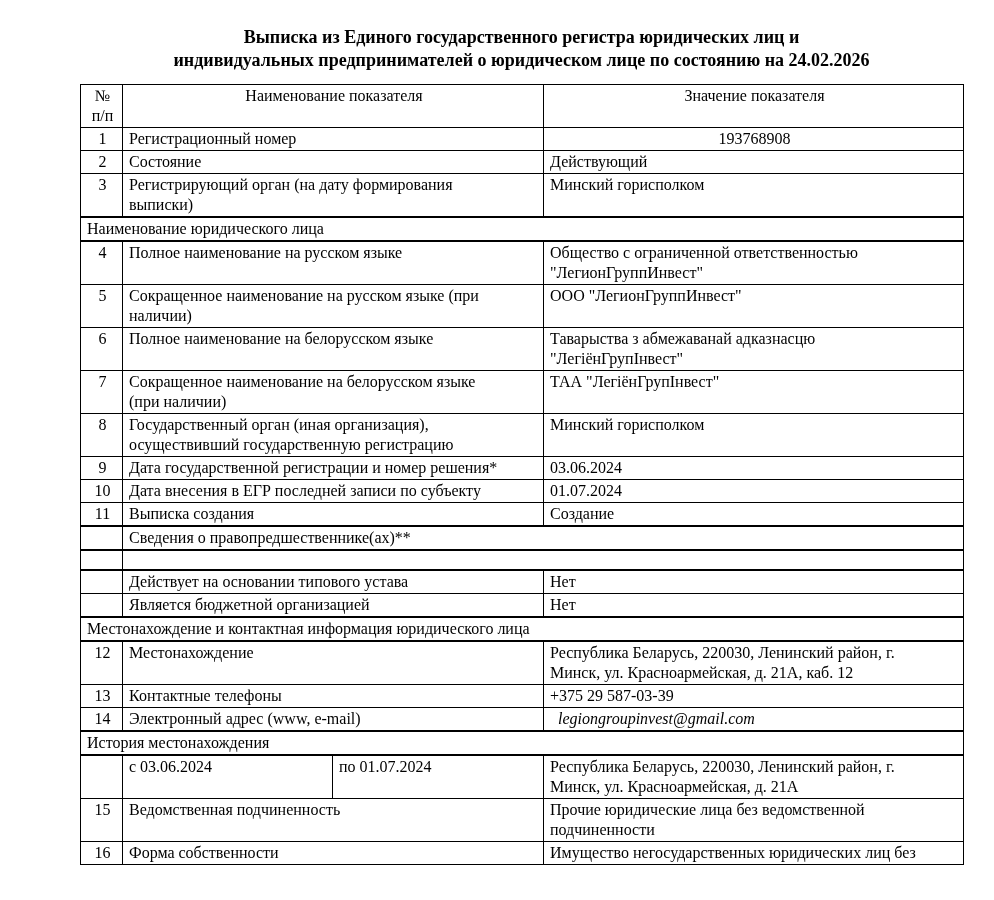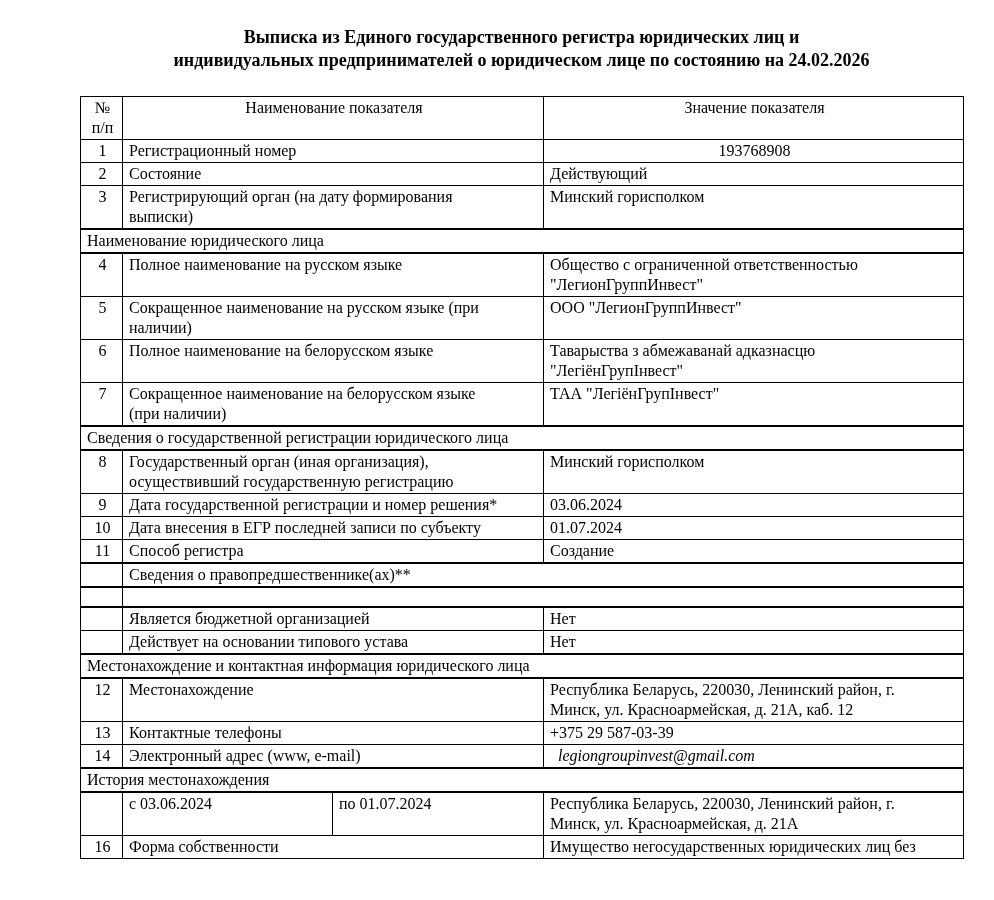--- a/index.html
+++ b/index.html
@@ -11,21 +11,21 @@
     font-family: "Liberation Serif", serif;
     overflow: hidden;
   }
   .page { padding: 26px 30px 0 80px; }
   .doc-title {
     width: 883px;
     text-align: center;
     font-weight: bold;
     font-size: 18px;
     line-height: 23px;
-    margin-bottom: 24px;
+    margin-bottom: 12px;
   }
   table.registry {
     border-collapse: collapse;
     table-layout: fixed;
     width: 883px;
   }
   table.registry th, table.registry td {
     border: 1px solid #000;
     vertical-align: top;
     font-size: 16px;
@@ -120,60 +120,57 @@
           <td class="name" colspan="2">Полное наименование на белорусском языке</td>
           <td class="value">Таварыства з абмежаванай адказнасцю
 "ЛегіёнГрупІнвест"</td>
         </tr>
         <tr>
           <td class="num">7</td>
           <td class="name" colspan="2">Сокращенное наименование на белорусском языке
 (при наличии)</td>
           <td class="value">ТАА "ЛегіёнГрупІнвест"</td>
         </tr>
-        <tr class="section">
-          <td class="section-cell bold" colspan="4">Сведения о государственной регистрации юридического лица</td>
-        </tr>
         <tr>
           <td class="num">8</td>
           <td class="name" colspan="2">Государственный орган (иная организация),
 осуществивший государственную регистрацию</td>
           <td class="value">Минский горисполком</td>
         </tr>
         <tr>
           <td class="num">9</td>
           <td class="name" colspan="2">Дата государственной регистрации и номер решения*</td>
           <td class="value">03.06.2024</td>
         </tr>
         <tr>
           <td class="num">10</td>
           <td class="name" colspan="2">Дата внесения в ЕГР последней записи по субъекту</td>
           <td class="value">01.07.2024</td>
         </tr>
         <tr>
           <td class="num">11</td>
-          <td class="name" colspan="2">Способ регистра</td>
+          <td class="name" colspan="2">Выписка создания</td>
           <td class="value">Создание</td>
         </tr>
         <tr class="section">
           <td class="num"></td>
           <td class="section-cell" colspan="3">Сведения о правопредшественнике(ах)**</td>
         </tr>
         <tr class="empty-row">
           <td class="num"></td>
           <td colspan="3"></td>
         </tr>
         <tr>
           <td class="num"></td>
+          <td class="name bold" colspan="2">Действует на основании типового устава</td>
+          <td class="value">Нет</td>
+        </tr>
+        <tr>
+          <td class="num"></td>
           <td class="name" colspan="2">Является бюджетной организацией</td>
-          <td class="value">Нет</td>
-        </tr>
-        <tr>
-          <td class="num"></td>
-          <td class="name bold" colspan="2">Действует на основании типового устава</td>
           <td class="value">Нет</td>
         </tr>
         <tr class="section">
           <td class="section-cell bold" colspan="4">Местонахождение и контактная информация юридического лица</td>
         </tr>
         <tr>
           <td class="num">12</td>
           <td class="name" colspan="2">Местонахождение</td>
           <td class="value">Республика Беларусь, 220030, Ленинский район, г.
 Минск, ул. Красноармейская, д. 21А, каб. 12</td>
@@ -190,20 +187,26 @@
         </tr>
         <tr class="section">
           <td class="section-cell" colspan="4">История местонахождения</td>
         </tr>
         <tr>
           <td class="num"></td>
           <td class="hist-from">с 03.06.2024</td>
           <td class="hist-to">по 01.07.2024</td>
           <td class="value">Республика Беларусь, 220030, Ленинский район, г.
 Минск, ул. Красноармейская, д. 21А</td>
+        </tr>
+        <tr>
+          <td class="num">15</td>
+          <td class="name bold" colspan="2">Ведомственная подчиненность</td>
+          <td class="value">Прочие юридические лица без ведомственной
+подчиненности</td>
         </tr>
         <tr>
           <td class="num">16</td>
           <td class="name bold" colspan="2">Форма собственности</td>
           <td class="value">Имущество негосударственных юридических лиц без</td>
         </tr>
       </tbody>
   </table>
 </div>
 

